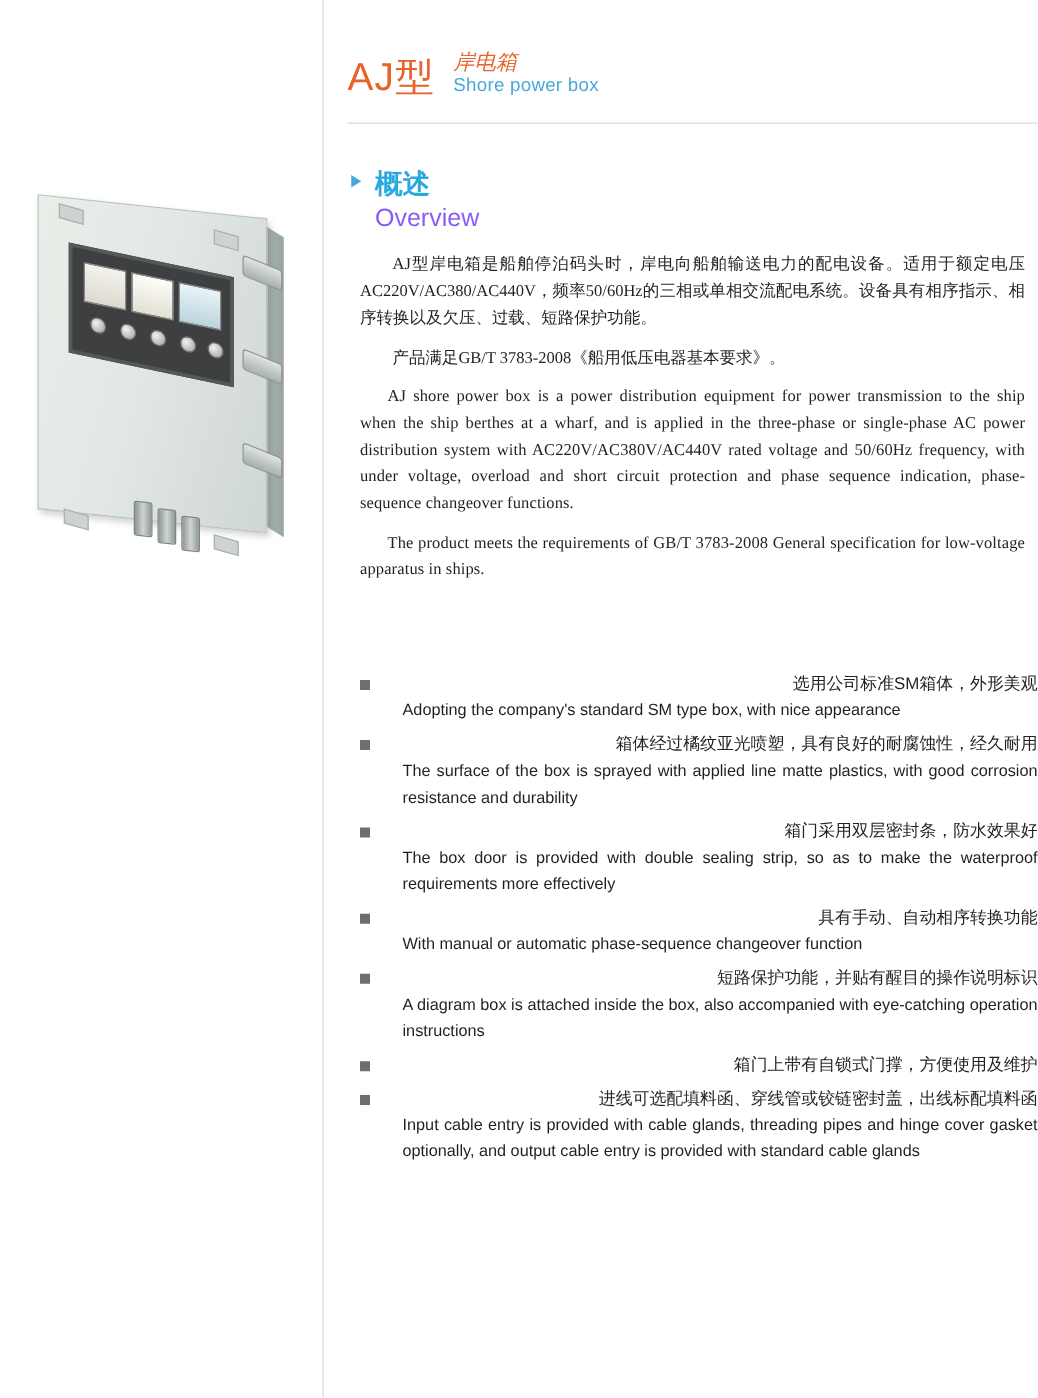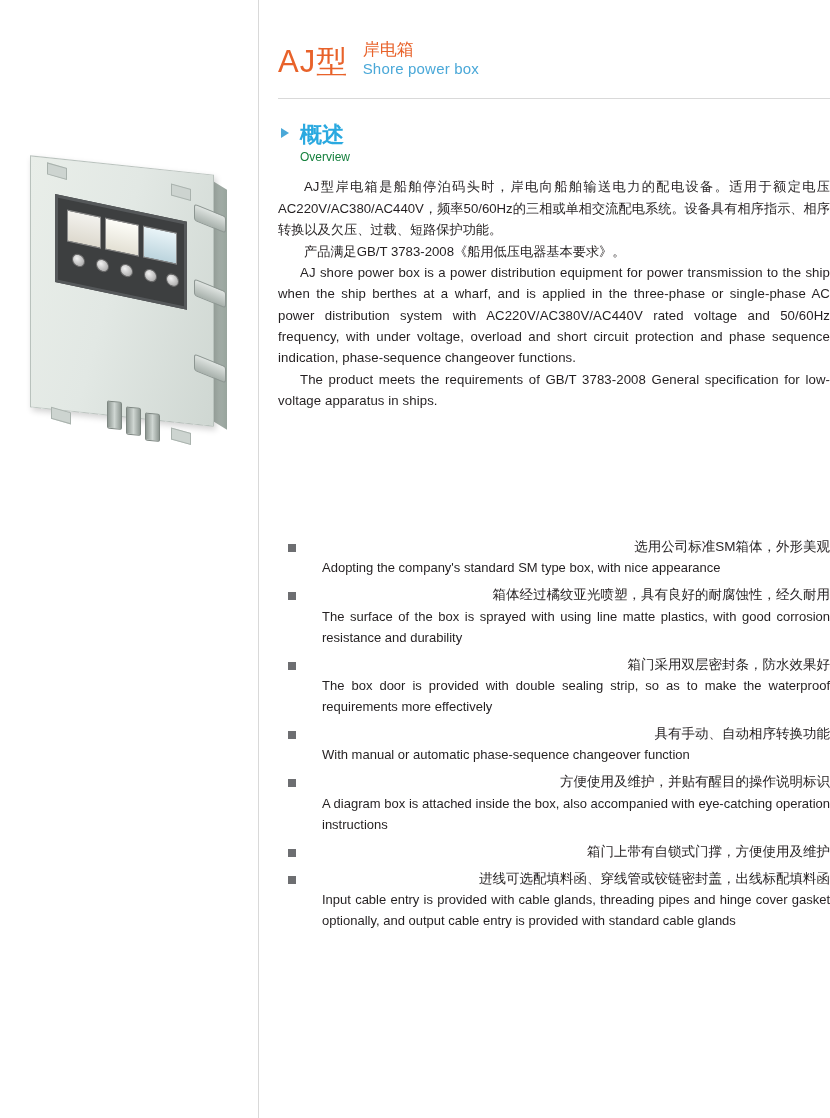--- a/index.html
+++ b/index.html
@@ -160,20 +160,21 @@
   .title-sub-wrap {
     display: inline-block;
     vertical-align: bottom;
     margin-left: 10px;
     line-height: 1.15;
   }
   .title-cn {
     font-size: 17px;
     color: #e8622a;
     display: block;
+    font-style: italic;
   }
   .title-en {
     font-size: 15px;
     color: #4aa8d8;
     display: block;
     letter-spacing: 0.2px;
   }
   .title-rule {
     position: absolute;
     left: 20px;
@@ -184,50 +185,52 @@
   }
   .section {
     position: absolute;
     left: 20px;
     width: 552px;
   }
   .section-heading {
     position: relative;
     padding-left: 22px;
     margin-bottom: 8px;
+    margin-top: 12px;
   }
   .arrow-icon {
     position: absolute;
     left: 3px;
     top: 6px;
     width: 0;
     height: 0;
     border-left: 8px solid #4aa8d8;
     border-top: 5px solid transparent;
     border-bottom: 5px solid transparent;
   }
   .heading-cn {
     display: block;
     font-size: 22px;
     font-weight: bold;
     color: #2aa9e0;
     line-height: 1.2;
   }
   .heading-en {
     display: block;
-    font-size: 12px;
-    color: #15803d;
+    font-size: 20px;
+    color: #8b5cf6;
     line-height: 1.5;
   }
   .para {
     font-size: 13.2px;
     line-height: 1.62;
     color: #231f20;
     text-align: justify;
-    margin: 0;
+    margin: 10px;
+    font-family: Liberation Serif, serif;
   }
   .para.cn { text-indent: 26px; }
   .para.en { text-indent: 22px; letter-spacing: 0.1px; }
 
   #overview-section { top: 122px; }
   #overview-body { margin-top: 10px; }
 
   #features-section { top: 527px; }
   .feature-list {
     list-style: none;
@@ -326,35 +329,35 @@
     <div class="section" id="features-section">
       <ul class="feature-list">
         <li class="feature-item">
           <span class="bullet-icon"></span>
           <span class="feature-cn">选用公司标准SM箱体，外形美观</span>
           <span class="feature-en">Adopting the company's standard SM type box, with nice appearance</span>
         </li>
         <li class="feature-item">
           <span class="bullet-icon"></span>
           <span class="feature-cn">箱体经过橘纹亚光喷塑，具有良好的耐腐蚀性，经久耐用</span>
-          <span class="feature-en">The surface of the box is sprayed with using line matte plastics, with good corrosion resistance and durability</span>
+          <span class="feature-en">The surface of the box is sprayed with applied line matte plastics, with good corrosion resistance and durability</span>
         </li>
         <li class="feature-item">
           <span class="bullet-icon"></span>
           <span class="feature-cn">箱门采用双层密封条，防水效果好</span>
           <span class="feature-en">The box door is provided with double sealing strip, so as to make the waterproof requirements more effectively</span>
         </li>
         <li class="feature-item">
           <span class="bullet-icon"></span>
           <span class="feature-cn">具有手动、自动相序转换功能</span>
           <span class="feature-en">With manual or automatic phase-sequence changeover function</span>
         </li>
         <li class="feature-item">
           <span class="bullet-icon"></span>
-          <span class="feature-cn">方便使用及维护，并贴有醒目的操作说明标识</span>
+          <span class="feature-cn">短路保护功能，并贴有醒目的操作说明标识</span>
           <span class="feature-en">A diagram box is attached inside the box, also accompanied with eye-catching operation instructions</span>
         </li>
         <li class="feature-item">
           <span class="bullet-icon"></span>
           <span class="feature-cn">箱门上带有自锁式门撑，方便使用及维护</span>
         </li>
         <li class="feature-item">
           <span class="bullet-icon"></span>
           <span class="feature-cn">进线可选配填料函、穿线管或铰链密封盖，出线标配填料函</span>
           <span class="feature-en">Input cable entry is provided with cable glands, threading pipes and hinge cover gasket optionally, and output cable entry is provided with standard cable glands</span>

